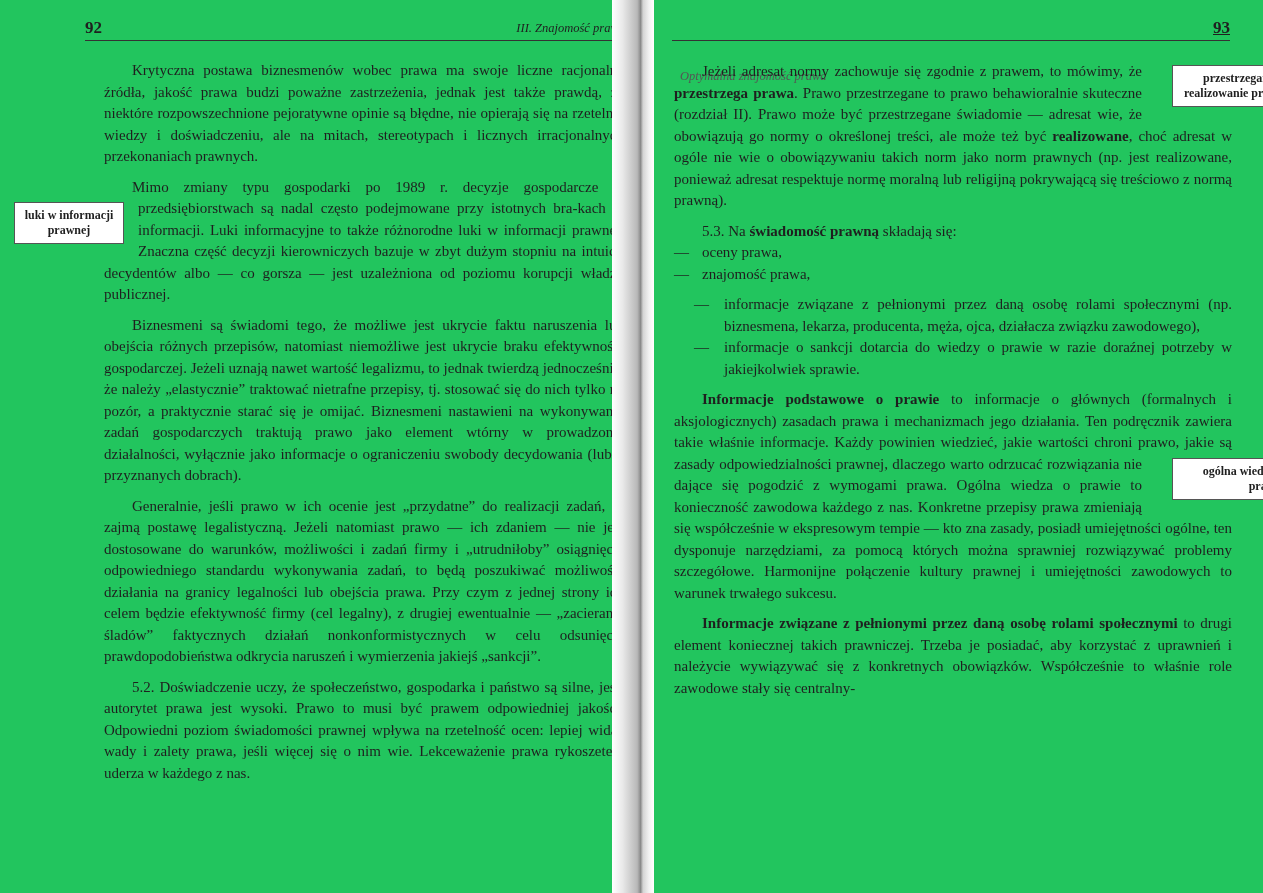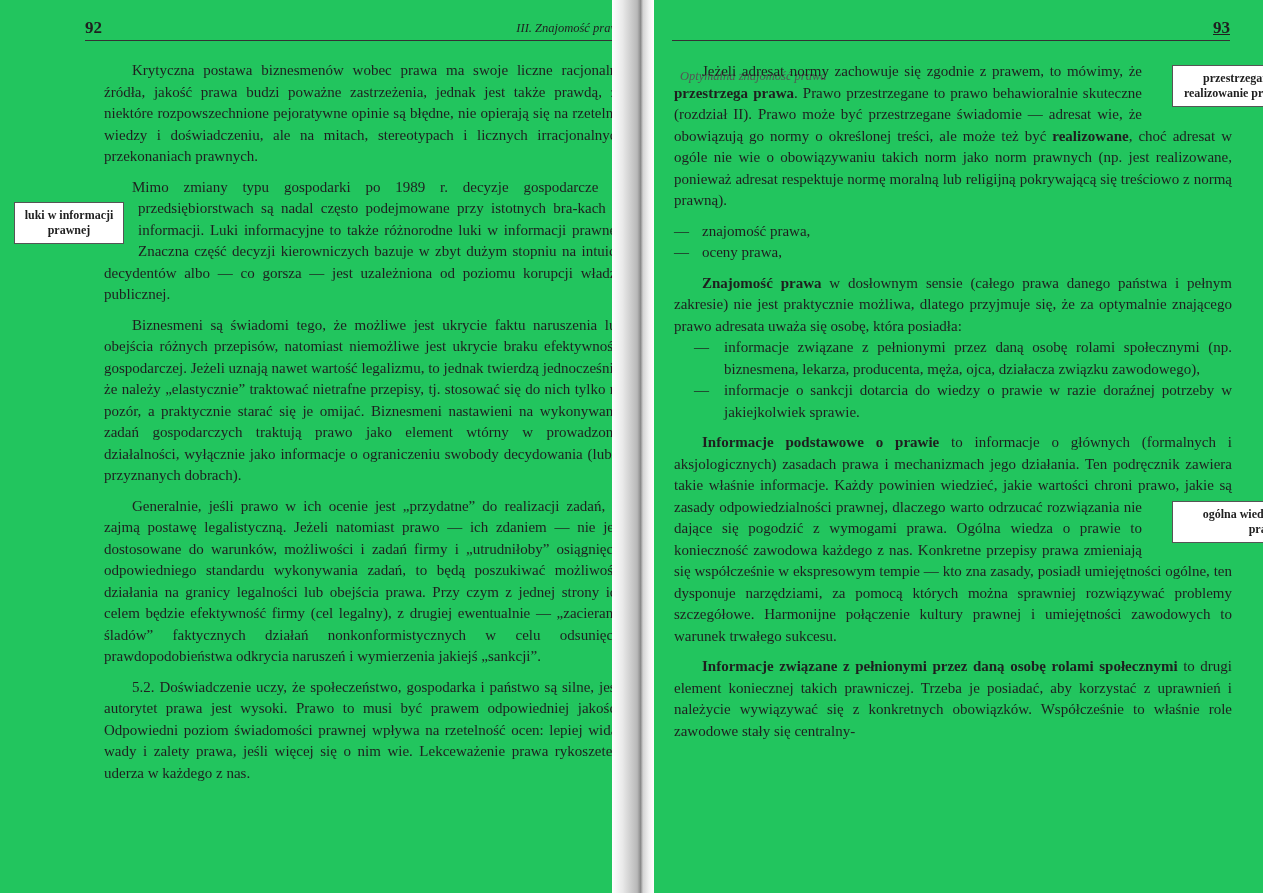--- a/index.html
+++ b/index.html
@@ -149,26 +149,26 @@
 
   <div class="page page-right">
     <div class="running-head">
       <span class="chapter-title">Optymalna znajomość prawa</span>
       <span class="page-number">93</span>
     </div>
 
     <div class="body-text">
       <p><span>Jeżeli adresat normy zachowuje się zgodnie z prawem, to mówimy, że </span><span class="margin-note float-right-note">przestrzeganie i realizowanie prawa</span><b>przestrzega prawa</b><span>. Prawo przestrzegane to prawo behawioralnie skuteczne (rozdział II). Prawo może być przestrzegane świadomie — adresat wie, że obowiązują go normy o określonej treści, ale może też być </span><b>realizowane</b><span>, choć adresat w ogóle nie wie o obowiązywaniu takich norm jako norm prawnych (np. jest realizowane, ponieważ adresat respektuje normę moralną lub religijną pokrywającą się treściowo z normą prawną).</span></p>
 
+      <p style="margin-bottom:0"><span>5.3. Na </span><b>świadomość prawną</b><span> składają się:</span></p>
       <ul class="dash-list">
+        <li>oceny prawa,</li>
         <li>znajomość prawa,</li>
-        <li>oceny prawa,</li>
       </ul>
 
-      <p style="margin-bottom:0"><b>Znajomość prawa</b><span> w dosłownym sensie (całego prawa danego państwa i pełnym zakresie) nie jest praktycznie możliwa, dlatego przyjmuje się, że za optymalnie znającego prawo adresata uważa się osobę, która posiadła:</span></p>
       <ul class="dash-list indented">
         <li>informacje związane z pełnionymi przez daną osobę rolami społecznymi (np. biznesmena, lekarza, producenta, męża, ojca, działacza związku zawodowego),</li>
         <li>informacje o sankcji dotarcia do wiedzy o prawie w razie doraźnej potrzeby w jakiejkolwiek sprawie.</li>
       </ul>
 
       <p><b>Informacje podstawowe o prawie</b><span> to informacje o głównych (formalnych i aksjologicznych) zasadach prawa i mechanizmach jego działania. Ten podręcznik zawiera takie właśnie informacje. Każdy powinien wiedzieć, jakie wartości chroni prawo, jakie są zasady odpowiedzialności prawnej, dlaczego </span><span class="margin-note float-right-note note3">ogólna wiedza o prawie</span><span>warto odrzucać rozwiązania nie dające się pogodzić z wymogami prawa. Ogólna wiedza o prawie to konieczność zawodowa każdego z nas. Konkretne przepisy prawa zmieniają się współcześnie w ekspresowym tempie — kto zna zasady, posiadł umiejętności ogólne, ten dysponuje narzędziami, za pomocą których można sprawniej rozwiązywać problemy szczegółowe. Harmonijne połączenie kultury prawnej i umiejętności zawodowych to warunek trwałego sukcesu.</span></p>
 
       <p><b>Informacje związane z pełnionymi przez daną osobę rolami społecznymi</b><span> to drugi element koniecznej takich prawniczej. Trzeba je posiadać, aby korzystać z uprawnień i należycie wywiązywać się z konkretnych obowiązków. Współcześnie to właśnie role zawodowe stały się centralny-</span></p>
     </div>
   </div>

